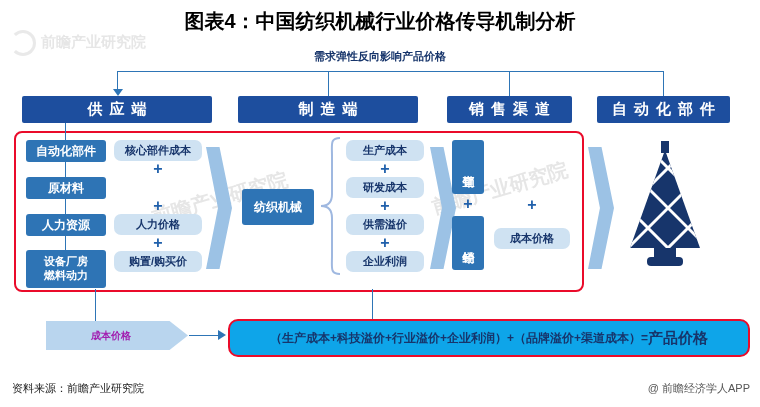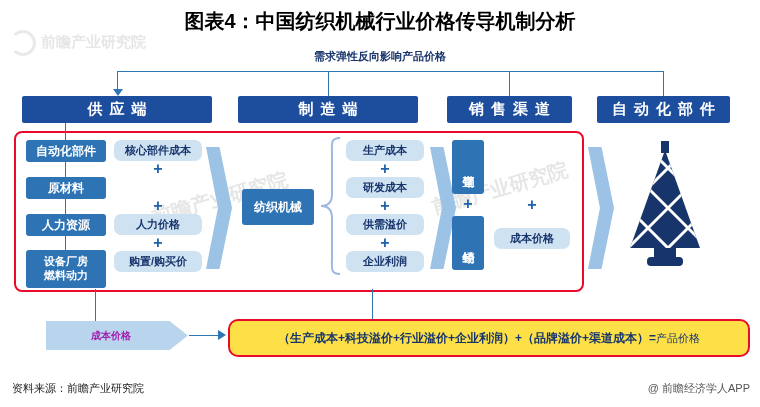--- a/index.html
+++ b/index.html
@@ -33,24 +33,24 @@
   .plus{position:absolute;color:#2060ab;font-weight:bold;font-size:16px;line-height:14px;
         height:14px;text-align:center}
   .chev{position:absolute;width:26px;height:122px;background:#9cc2e5;
         clip-path:polygon(0 0,52% 0,100% 50%,52% 100%,0 100%,46% 50%)}
   .redframe{position:absolute;border:2px solid #ea0b2a;border-radius:8px}
   .prewrap{white-space:pre-line;line-height:1.25;font-size:11px}
   .bvert{writing-mode:vertical-rl;text-orientation:upright;letter-spacing:2px}
   .ribbon{position:absolute;background:#b9d5ee;color:#a21caf;font-weight:bold;font-size:10px;
           display:flex;align-items:center;justify-content:center;padding-right:12px;
           box-sizing:border-box;clip-path:polygon(0 0,87% 0,100% 50%,87% 100%,0 100%)}
-  .formula{position:absolute;border:2px solid #ea0b2a;border-radius:10px;background:#fde047;
+  .formula{position:absolute;border:2px solid #ea0b2a;border-radius:10px;background:#0ea5e9;
            display:flex;align-items:center;justify-content:center;color:#17356b}
   .f1{font-size:12px;font-weight:bold}
-  .f2{font-size:11px;font-weight:normal}
+  .f2{font-size:15px;font-weight:bold}
   .src{position:absolute;left:12px;top:381px;font-size:11px;color:#222}
   .brand{position:absolute;right:10px;top:381px;font-size:11px;color:#555}
 </style>
 </head>
 <body>
 
 <div class="canvas">
 
   <div class="wm" style="left:10px;top:30px;font-size:15px">
     <span class="wm-logo"></span><span>前瞻产业研究院</span>

